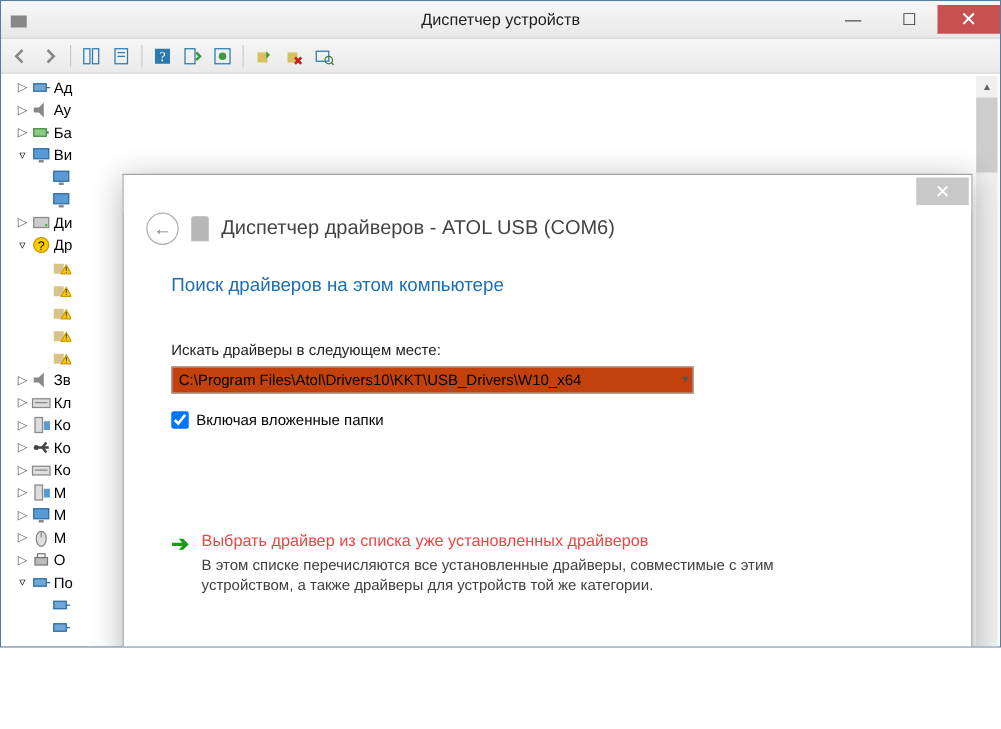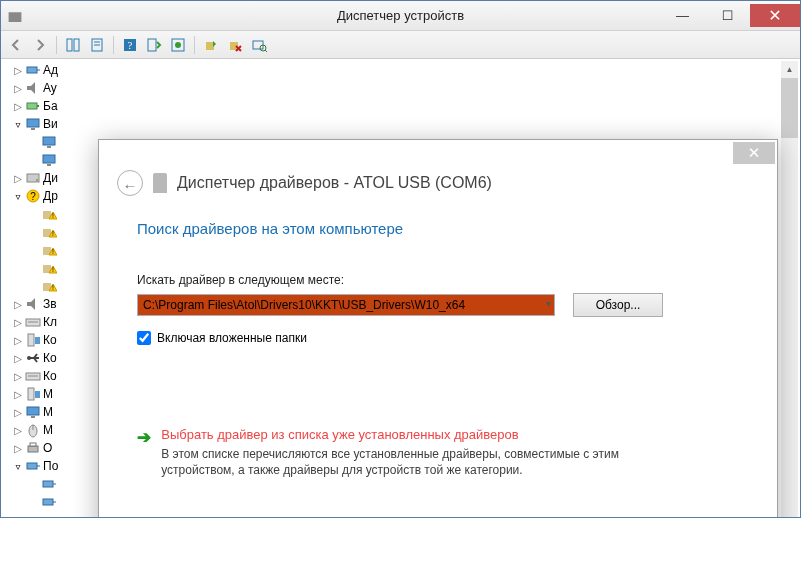--- a/index.html
+++ b/index.html
@@ -495,27 +495,26 @@
       <div class="dlg-titlebar">
         <div class="dlg-close">✕</div>
       </div>
       <div class="dlg-header">
         <div class="back-btn">←</div>
         <div class="hdr-icon"></div>
         <div class="dlg-title">Диспетчер драйверов - ATOL USB (COM6)</div>
       </div>
       <div class="dlg-body">
         <div class="section-title">Поиск драйверов на этом компьютере</div>
-        <div class="field-label">Искать драйвер в следующем месте:</div>
+        <div class="field-label">Искать драйверы в следующем месте:</div>
         <div class="path-row">
           <div class="path-wrap">
             <input class="path-input" value="C:\Program Files\Atol\Drivers10\KKT\USB_Drivers\W10_x64" style="">
             <span class="path-arrow">▾</span>
           </div>
-          <button class="browse-btn">Обзор...</button>
         </div>
         <label class="chk-row">
           <input type="checkbox" checked="" style="">
           <span>Включая вложенные папки</span>
         </label>
         <div class="option-block">
           <div class="opt-arrow">➔</div>
           <div class="opt-texts">
             <div class="opt-title">Выбрать драйвер из списка уже установленных драйверов</div>
             <div class="opt-desc">В этом списке перечисляются все установленные драйверы, совместимые с этим устройством, а также драйверы для устройств той же категории.</div>

